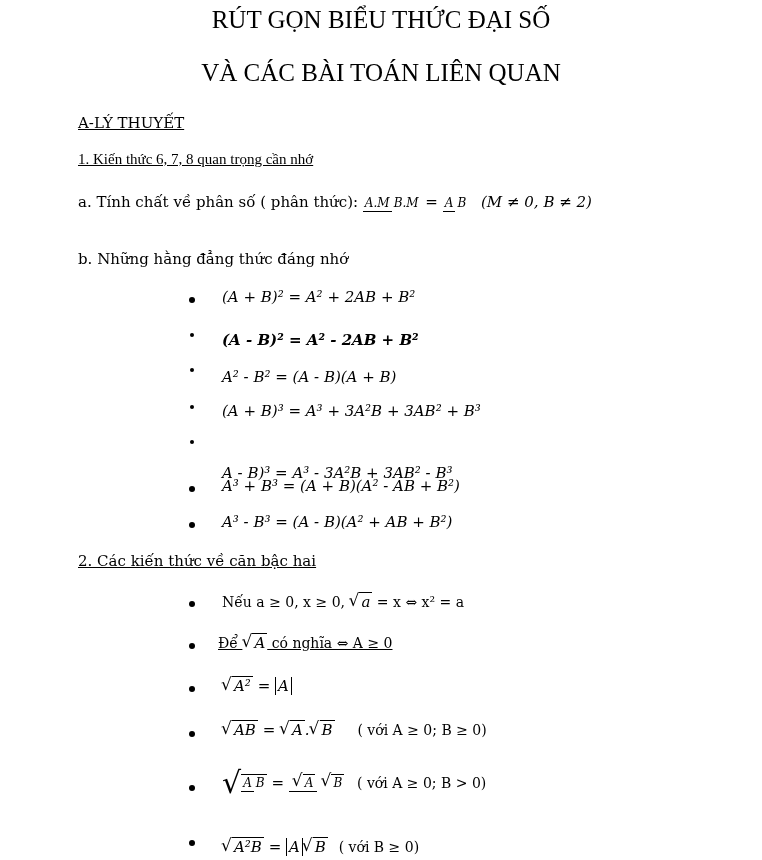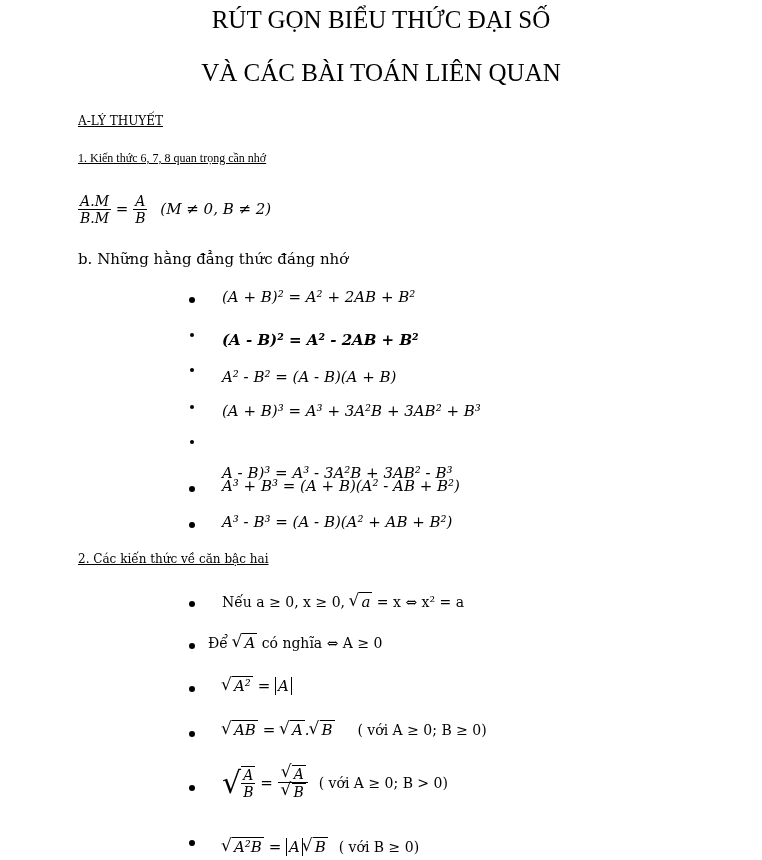--- a/index.html
+++ b/index.html
@@ -3,45 +3,46 @@
   <meta charset="utf-8">
   <style>
     html, body { margin: 0; padding: 0; background: #ffffff; }
     body {
       width: 762px; height: 860px; position: relative; overflow: hidden;
       font-family: "DejaVu Serif", "Liberation Serif", serif;
       color: #000;
     }
     .abs { position: absolute; white-space: nowrap; }
     .title { font-family: "Liberation Serif", serif; font-size: 25px; left: 0; width: 762px; text-align: center; }
-    .h { font-size: 12px; text-decoration: underline; left: 78px; }
+    .h { font-size: 15px; text-decoration: underline; left: 78px; }
     .p { font-size: 15px; left: 78px; }
     .bullet { position: absolute; width: 6px; height: 6px; border-radius: 50%; background: #000; }
     .bullet.small { width: 4px; height: 4px; }
     .math { font-family: "DejaVu Serif", serif; font-style: italic; font-size: 15px; }
     .tx { font-family: "DejaVu Serif", serif; font-size: 14px; }
-    .frac { display: inline-flex; flex-direction: column; align-items: center; vertical-align: middle; font-style: italic; font-size: 14px; line-height: 16px; }
+    .frac { display: inline-flex; flex-direction: row; align-items: center; vertical-align: middle; font-style: italic; font-size: 12px; line-height: 16px; }
     .frac .num { border-bottom: 1px solid #000; padding: 0 2px; }
     .frac .den { padding: 0 2px; }
     .sqrt { display: inline-block; border-top: 1px solid #000; padding: 0 2px; margin-left: 10px; position: relative; }
     .sqrt::before { content: "√"; position: absolute; left: -11px; top: -3px; font-style: normal; font-size: 17px; }
     .abs-bar { border-left: 1px solid #000; border-right: 1px solid #000; padding: 0 2px; }
   </style>
 </head>
 <body>
 
 <div>
 
   <div class="abs title" style="top:6px;">RÚT GỌN BIỂU THỨC ĐẠI SỐ</div>
   <div class="abs title" style="top:59px;">VÀ CÁC BÀI TOÁN LIÊN QUAN</div>
 
   <div class="abs h" style="top:114px;">A-LÝ THUYẾT</div>
   <div class="abs h" style="top:151px;font-family:Liberation Serif, serif;">1. Kiến thức 6, 7, 8 quan trọng cần nhớ</div>
 
   <div class="abs p" style="top:193px;">
+    <span>a. Tính chất về phân số ( phân thức):</span>
     <span class="frac">
       <span class="num">A.M</span>
       <span class="den">B.M</span>
     </span>
     <span>=</span>
     <span class="frac">
       <span class="num">A</span>
       <span class="den">B</span>
     </span>
     <span class="math" style="margin-left:8px;">(M ≠ 0, B ≠ 2)</span>
@@ -71,21 +72,21 @@
   <div class="abs math" style="left:222px;top:513px;">A³ - B³ = (A - B)(A² + AB + B²)</div>
 
   <div class="abs h" style="top:552px;">2. Các kiến thức về căn bậc hai</div>
 
   <span class="bullet" style="left:189px;top:601px;"></span>
   <div class="abs tx" style="left:222px;top:592px;">
     <span>Nếu a ≥ 0, x ≥  0, </span><span class="sqrt math">a</span><span> = x ⇔ x² = a</span>
   </div>
 
   <span class="bullet" style="left:189px;top:643px;"></span>
-  <div class="abs tx" style="left:208px;top:633px;">
+  <div class="abs tx" style="left:218px;top:633px;text-decoration:underline;">
     <span>Để </span><span class="sqrt math">A</span><span> có nghĩa ⇔ A ≥ 0</span>
   </div>
 
   <span class="bullet" style="left:189px;top:686px;"></span>
   <div class="abs math" style="left:222px;top:676px;">
     <span class="sqrt">A²</span><span style="font-style:normal"> = </span><span class="abs-bar">A</span>
   </div>
 
   <span class="bullet" style="left:189px;top:731px;"></span>
   <div class="abs math" style="left:222px;top:720px;">

